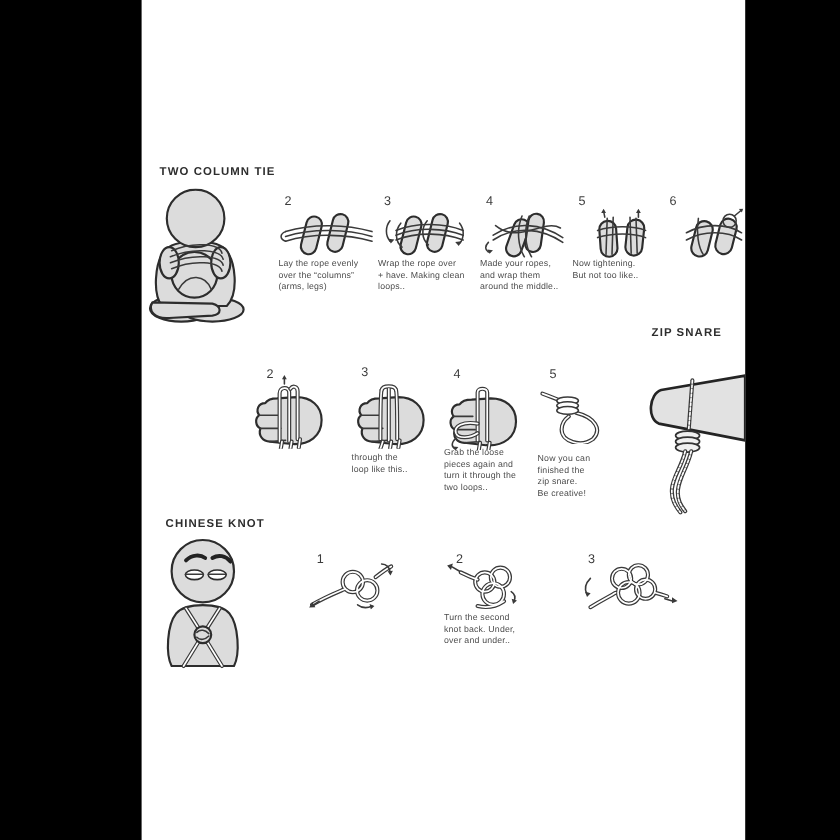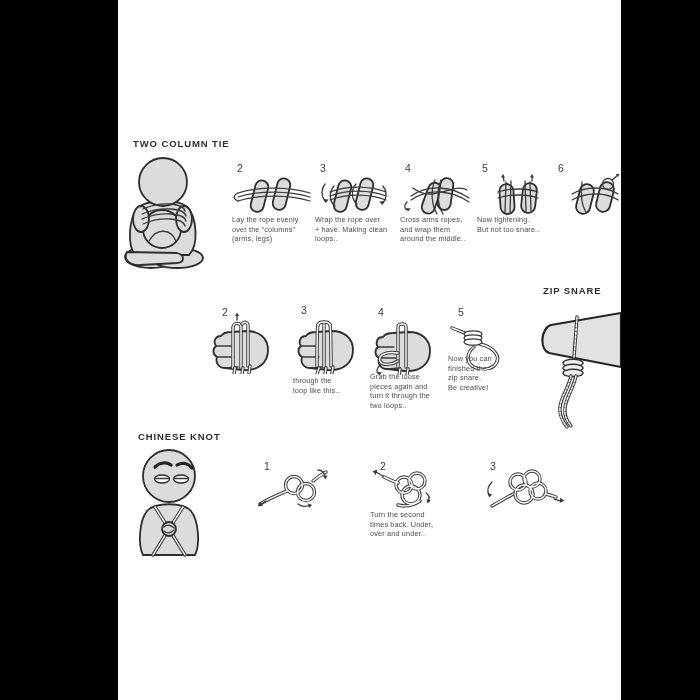--- a/index.html
+++ b/index.html
@@ -87,21 +87,21 @@
       <rect class="fillg" x="26" y="8" width="13" height="32" rx="6.5" transform="rotate(20 32 24)"></rect>
       <rect class="fillg" x="40" y="4" width="13" height="32" rx="6.5" transform="rotate(8 46 20)"></rect>
       <path class="ln" d="M12,22 C30,10 52,12 70,24"></path>
       <path class="ln" d="M12,26 C30,14 52,16 70,28"></path>
       <path class="ln" d="M14,14 C34,30 54,8 68,16"></path>
       <path class="ln" d="M36,6 C31,18 33,32 38,40"></path>
       <path class="ln" d="M42,6 C37,18 39,32 44,40"></path>
       <path class="ln" d="M8,28 C5,31 5,34 8,36"></path>
           <path class="ah" d="M7,34 l2,3.5 l2.8,-3 z"></path>
     </svg>
-    <div class="caption" style="left:1px;top:53px">Cross arms ropes,
+    <div class="caption" style="left:1px;top:53px">Made your ropes,
 and wrap them
 around the middle..</div>
   </div>
 
   <div class="step" style="left:358px;top:162px">
     <div class="step-num" style="left:6px;top:0">5</div>
     <svg class="abs" style="left:0;top:12px" width="80" height="42" viewBox="0 0 80 42">
       <rect class="fillg" x="24" y="10" width="14" height="30" rx="7" transform="rotate(-4 31 25)"></rect>
       <rect class="fillg" x="46" y="9" width="14" height="30" rx="7" transform="rotate(6 53 24)"></rect>
       <path class="ln" d="M30,8 L29,38"></path>
@@ -109,21 +109,21 @@
       <path class="ln" d="M49,7 L50,37"></path>
           <path class="ln" d="M54,8 L55,37"></path>
       <path class="ln" d="M22,18 C34,14 52,14 62,18"></path>
       <path class="ln" d="M22,24 C34,20 52,20 62,24"></path>
       <path class="ln" d="M28,7 L27,2"></path>
           <path class="ah" d="M25,3.4 l2,-3.4 l2,3.4 z"></path>
       <path class="ln" d="M56,7 L56,2"></path>
           <path class="ah" d="M54,3.4 l2,-3.4 l2,3.4 z"></path>
     </svg>
     <div class="caption" style="left:1px;top:53px">Now tightening.
-But not too snare..</div>
+But not too like..</div>
   </div>
 
   <div class="step" style="left:434px;top:162px">
     <div class="step-num" style="left:6px;top:0">6</div>
     <svg class="abs" style="left:0;top:12px" width="80" height="42" viewBox="0 0 80 42">
       <rect class="fillg" x="26" y="10" width="14" height="30" rx="7" transform="rotate(14 33 25)"></rect>
       <rect class="fillg" x="46" y="8" width="14" height="30" rx="7" transform="rotate(14 53 23)"></rect>
       <path class="ln" d="M20,20 C34,12 54,12 66,20"></path>
       <path class="ln" d="M20,26 C34,18 54,18 66,26"></path>
       <path class="ln" d="M30,8 C28,20 30,32 34,38"></path>
@@ -194,27 +194,27 @@
     <div class="step-num" style="left:10px;top:6px">5</div>
     <svg class="abs" style="left:0;top:24px" width="66" height="46" viewBox="0 0 66 46">
       <path class="ropeo" d="M4,4 C10,6 14,8 17,9"></path>
       <path class="ropei" d="M4,4 C10,6 14,8 17,9"></path>
       <path class="ropeo" d="M32,20 C48,24 54,34 46,42 C36,49 20,44 20,34 C20,30 22,26 26,23"></path>
       <path class="ropei" d="M32,20 C48,24 54,34 46,42 C36,49 20,44 20,34 C20,30 22,26 26,23"></path>
       <ellipse cx="25" cy="10" rx="9" ry="3.2" fill="#ffffff" stroke="#3a3a3a" stroke-width="1.3"></ellipse>
       <ellipse cx="25" cy="14" rx="9" ry="3.2" fill="#ffffff" stroke="#3a3a3a" stroke-width="1.3"></ellipse>
       <ellipse cx="25" cy="18" rx="9" ry="3.2" fill="#ffffff" stroke="#3a3a3a" stroke-width="1.3"></ellipse>
     </svg>
-    <div class="caption" style="left:0;top:54px">Now you can
+    <div class="caption" style="left:0;top:77px">Now you can
 finished the
 zip snare.
 Be creative!</div>
   </div>
 
-  <div class="stitle" style="left:425px;top:285px">ZIP SNARE</div>
+  <div class="stitle" style="left:425px;top:272px">ZIP SNARE</div>
 
   <svg class="abs" style="left:417px;top:305px" width="86" height="124" viewBox="0 0 86 124">
     <path class="fillg2" d="M16,20 C6,23 4,44 14,48 L86,62 L86,8 Z"></path>
     <path class="ropeo" d="M42,12 C41,26 40,40 39,52"></path>
     <path class="ropeid" d="M42,12 C41,26 40,40 39,52"></path>
     <ellipse cx="38" cy="58" rx="10" ry="3.8" fill="#f0f0f0" stroke="#333" stroke-width="1.4"></ellipse>
     <ellipse cx="38" cy="63" rx="10" ry="3.8" fill="#f0f0f0" stroke="#333" stroke-width="1.4"></ellipse>
     <ellipse cx="38" cy="68" rx="10" ry="3.8" fill="#f0f0f0" stroke="#333" stroke-width="1.4"></ellipse>
     <path class="ropeo" d="M36,71 C33,84 26,92 25,102 C24,112 29,118 32,122"></path>
     <path class="ropeo" d="M41,71 C38,84 31,93 30,103 C29,112 33,117 36,121"></path>
@@ -268,21 +268,21 @@
       <circle class="ropei" cx="34" cy="18" r="8"></circle>
       <circle class="ropei" cx="47" cy="14" r="8"></circle>
       <circle class="ropei" cx="41" cy="28" r="9"></circle>
       <path class="ropei" d="M14,10 C20,13 25,15 28,16 M50,34 C44,38 36,40 28,38"></path>
       <path class="ln" d="M13,9 L6,5"></path>
           <path class="ah" d="M7.4,2.6 l-4.8,1.6 l3.2,3.8 z"></path>
       <path class="ln" d="M56,26 C59,28 60,31 58,34"></path>
           <path class="ah" d="M56.4,32 l1.2,4.4 l3.2,-3 z"></path>
     </svg>
     <div class="caption" style="left:0;top:52px">Turn the second
-times back. Under,
+knot back. Under,
 over and under..</div>
   </div>
 
   <div class="step" style="left:362px;top:458px;width:140px">
     <div class="step-num" style="left:10px;top:2px">3</div>
     <svg class="abs" style="left:0;top:8px" width="85" height="44" viewBox="0 0 85 44">
       <circle class="ropeo" cx="38" cy="16" r="8"></circle>
       <circle class="ropeo" cx="52" cy="13" r="8"></circle>
       <circle class="ropeo" cx="44" cy="28" r="9"></circle>
       <circle class="ropeo" cx="58" cy="25" r="8"></circle>

